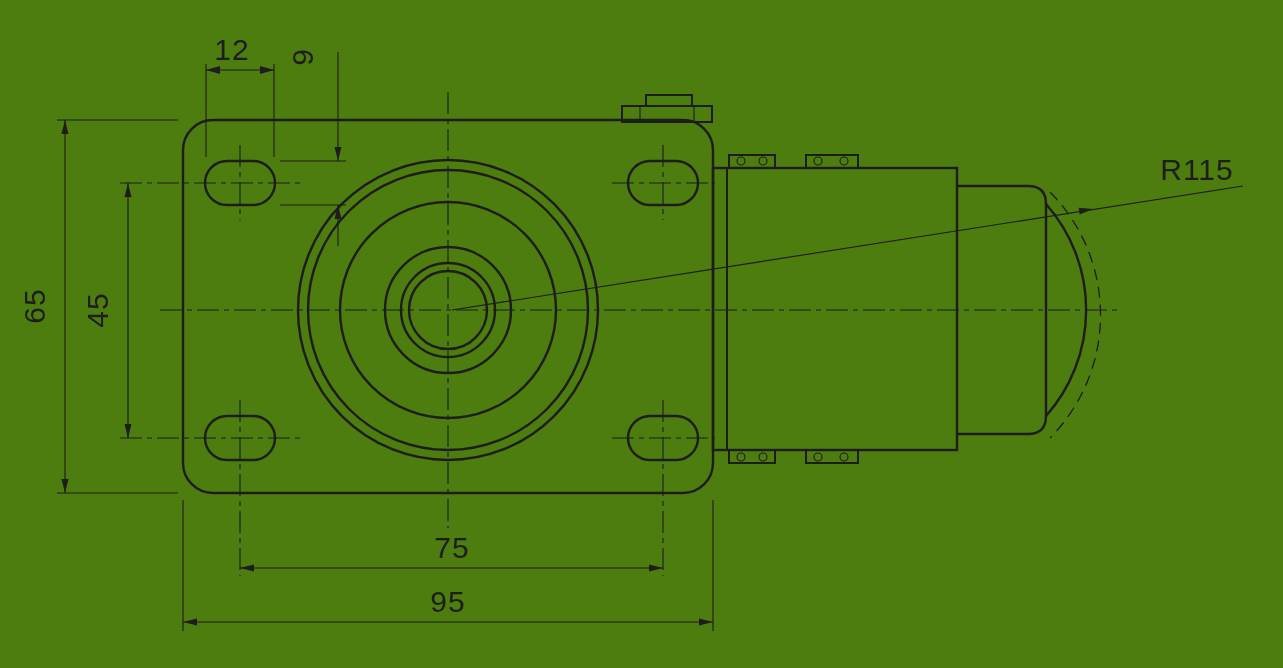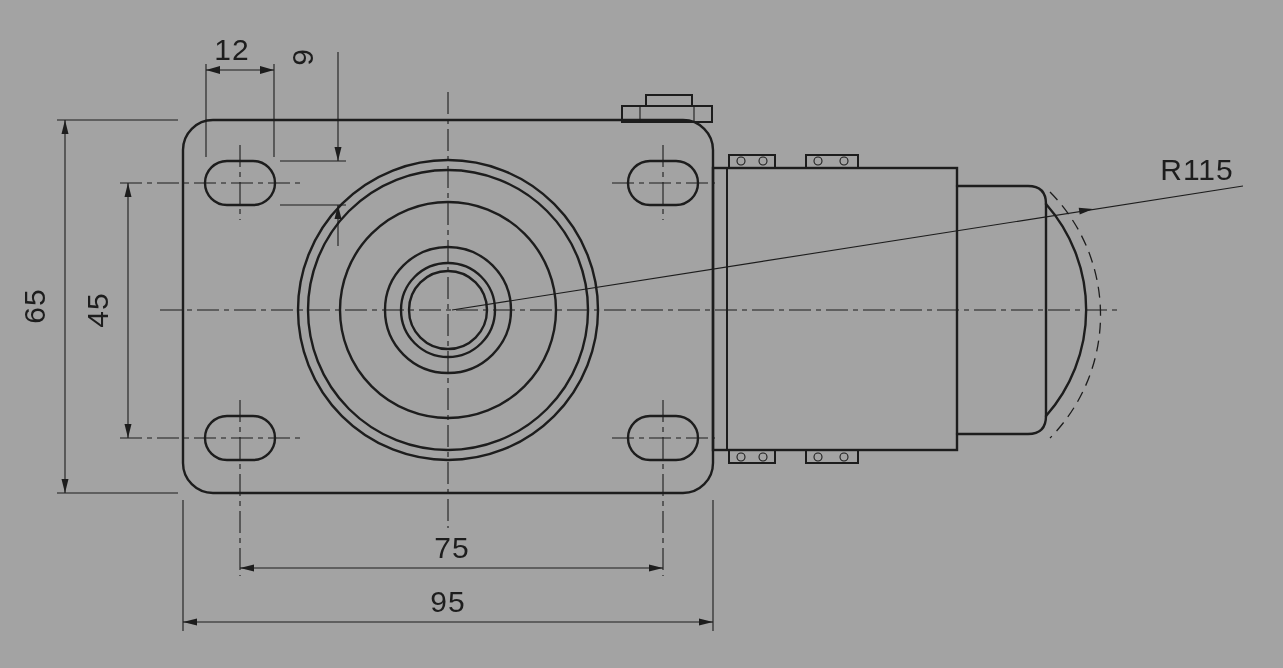--- a/index.html
+++ b/index.html
@@ -1,16 +1,16 @@
 <!DOCTYPE html>
 <html><head>
 <meta charset="utf-8">
 <style>
   html,body{margin:0;padding:0;background:#ffffff;}
-  .stage{position:relative;width:1283px;height:668px;background:#a3a3a3;overflow:hidden;text-align:right;}
+  .stage{position:relative;width:1283px;height:668px;background:#4d7c0f;overflow:hidden;text-align:right;}
   svg{display:block;}
   .obj{stroke:#1d1d1d;stroke-width:2.4;fill:none;stroke-linecap:round;}
   .obj2{stroke:#1d1d1d;stroke-width:2;fill:none;stroke-linecap:round;}
   .thin{stroke:#1d1d1d;stroke-width:1.1;fill:none;}
   .cl{stroke:#1d1d1d;stroke-width:1.1;fill:none;stroke-dasharray:22 5 5 5;}
   .dash{stroke:#1d1d1d;stroke-width:1.3;fill:none;stroke-dasharray:11 7;}
   .arrow{fill:#1d1d1d;stroke:none;}
   .dimtext{font-family:"Liberation Sans", sans-serif;font-size:30px;fill:#1d1d1d;letter-spacing:1px;}
 </style>
 </head>

